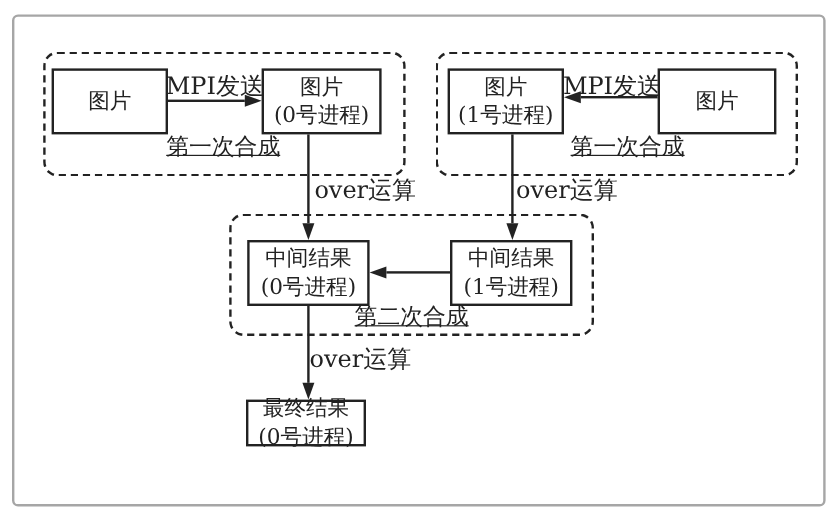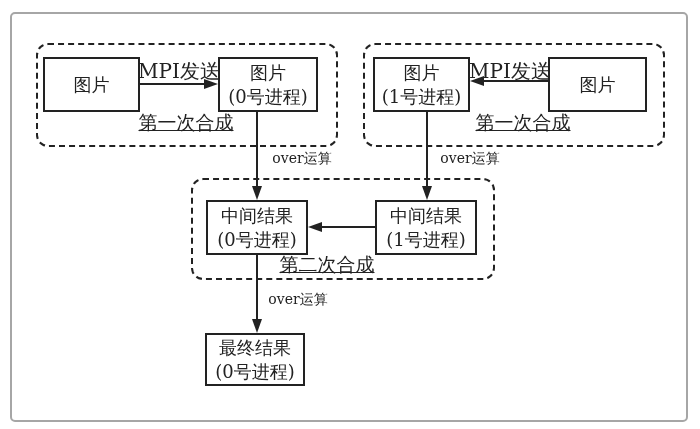--- a/index.html
+++ b/index.html
@@ -28,42 +28,42 @@
     position:absolute;border:2px solid var(--ink);background:var(--bg);
     box-sizing:border-box;display:flex;flex-direction:column;
     align-items:center;justify-content:center;text-align:right;
     font-size:18px;line-height:24px;white-space:nowrap;
   }
   .lbl{
     position:absolute;text-align:center;white-space:nowrap;
   }
   .lbl.group-lbl{font-size:19px;line-height:22px;text-decoration:underline;}
   .lbl.mpi-lbl{font-size:20px;line-height:20px;}
-  .lbl.over-lbl{font-size:14px;line-height:20px;}
+  .lbl.over-lbl{font-size:20px;line-height:20px;}
   .hline{position:absolute;height:2px;background:var(--ink);}
   .vline{position:absolute;width:2px;background:var(--ink);}
   .head{position:absolute;width:0;height:0;}
   .head.right{border-left:14px solid var(--ink);border-top:5px solid transparent;border-bottom:5px solid transparent;}
   .head.left{border-right:14px solid var(--ink);border-top:5px solid transparent;border-bottom:5px solid transparent;}
   .head.down{border-top:14px solid var(--ink);border-left:5px solid transparent;border-right:5px solid transparent;}
 </style>
 </head>
 <body>
 
 <div class="canvas">
 
   <div class="frame"></div>
 
   <div class="group" style="left:36px;top:43px;width:302px;height:104px;"></div>
   <div class="group" style="left:363px;top:43px;width:302px;height:104px;"></div>
   <div class="group" style="left:191px;top:178px;width:304px;height:102px;"></div>
 
   <div class="lbl group-lbl" style="left:111px;top:111px;width:150px;">第一次合成</div>
   <div class="lbl group-lbl" style="left:448px;top:111px;width:150px;">第一次合成</div>
-  <div class="lbl group-lbl" style="left:252px;top:253px;width:150px;">第二次合成</div>
+  <div class="lbl group-lbl" style="left:268px;top:253px;width:150px;">第二次合成</div>
 
   <div class="node" style="left:43px;top:57px;width:97px;height:55px;">
     <span>图片</span>
   </div>
   <div class="node" style="left:218px;top:57px;width:100px;height:55px;">
     <span>图片</span>
     <span>(0号进程)</span>
   </div>
   <div class="node" style="left:373px;top:57px;width:97px;height:55px;">
     <span>图片</span>
@@ -73,21 +73,21 @@
     <span>图片</span>
   </div>
   <div class="node" style="left:206px;top:200px;width:102px;height:55px;">
     <span>中间结果</span>
     <span>(0号进程)</span>
   </div>
   <div class="node" style="left:375px;top:200px;width:102px;height:55px;">
     <span>中间结果</span>
     <span>(1号进程)</span>
   </div>
-  <div class="node" style="left:205px;top:333px;width:100px;height:53px;">
+  <div class="node" style="left:205px;top:333px;width:100px;height:39px;">
     <span>最终结果</span>
     <span>(0号进程)</span>
   </div>
 
   <div class="hline" style="left:140px;top:83px;width:64px;"></div>
   <div class="head right" style="left:204px;top:79px;"></div>
   <div class="lbl mpi-lbl" style="left:137px;top:61px;width:84px;">MPI发送</div>
 
   <div class="hline" style="left:484px;top:80px;width:64px;"></div>
   <div class="head left" style="left:470px;top:76px;"></div>

